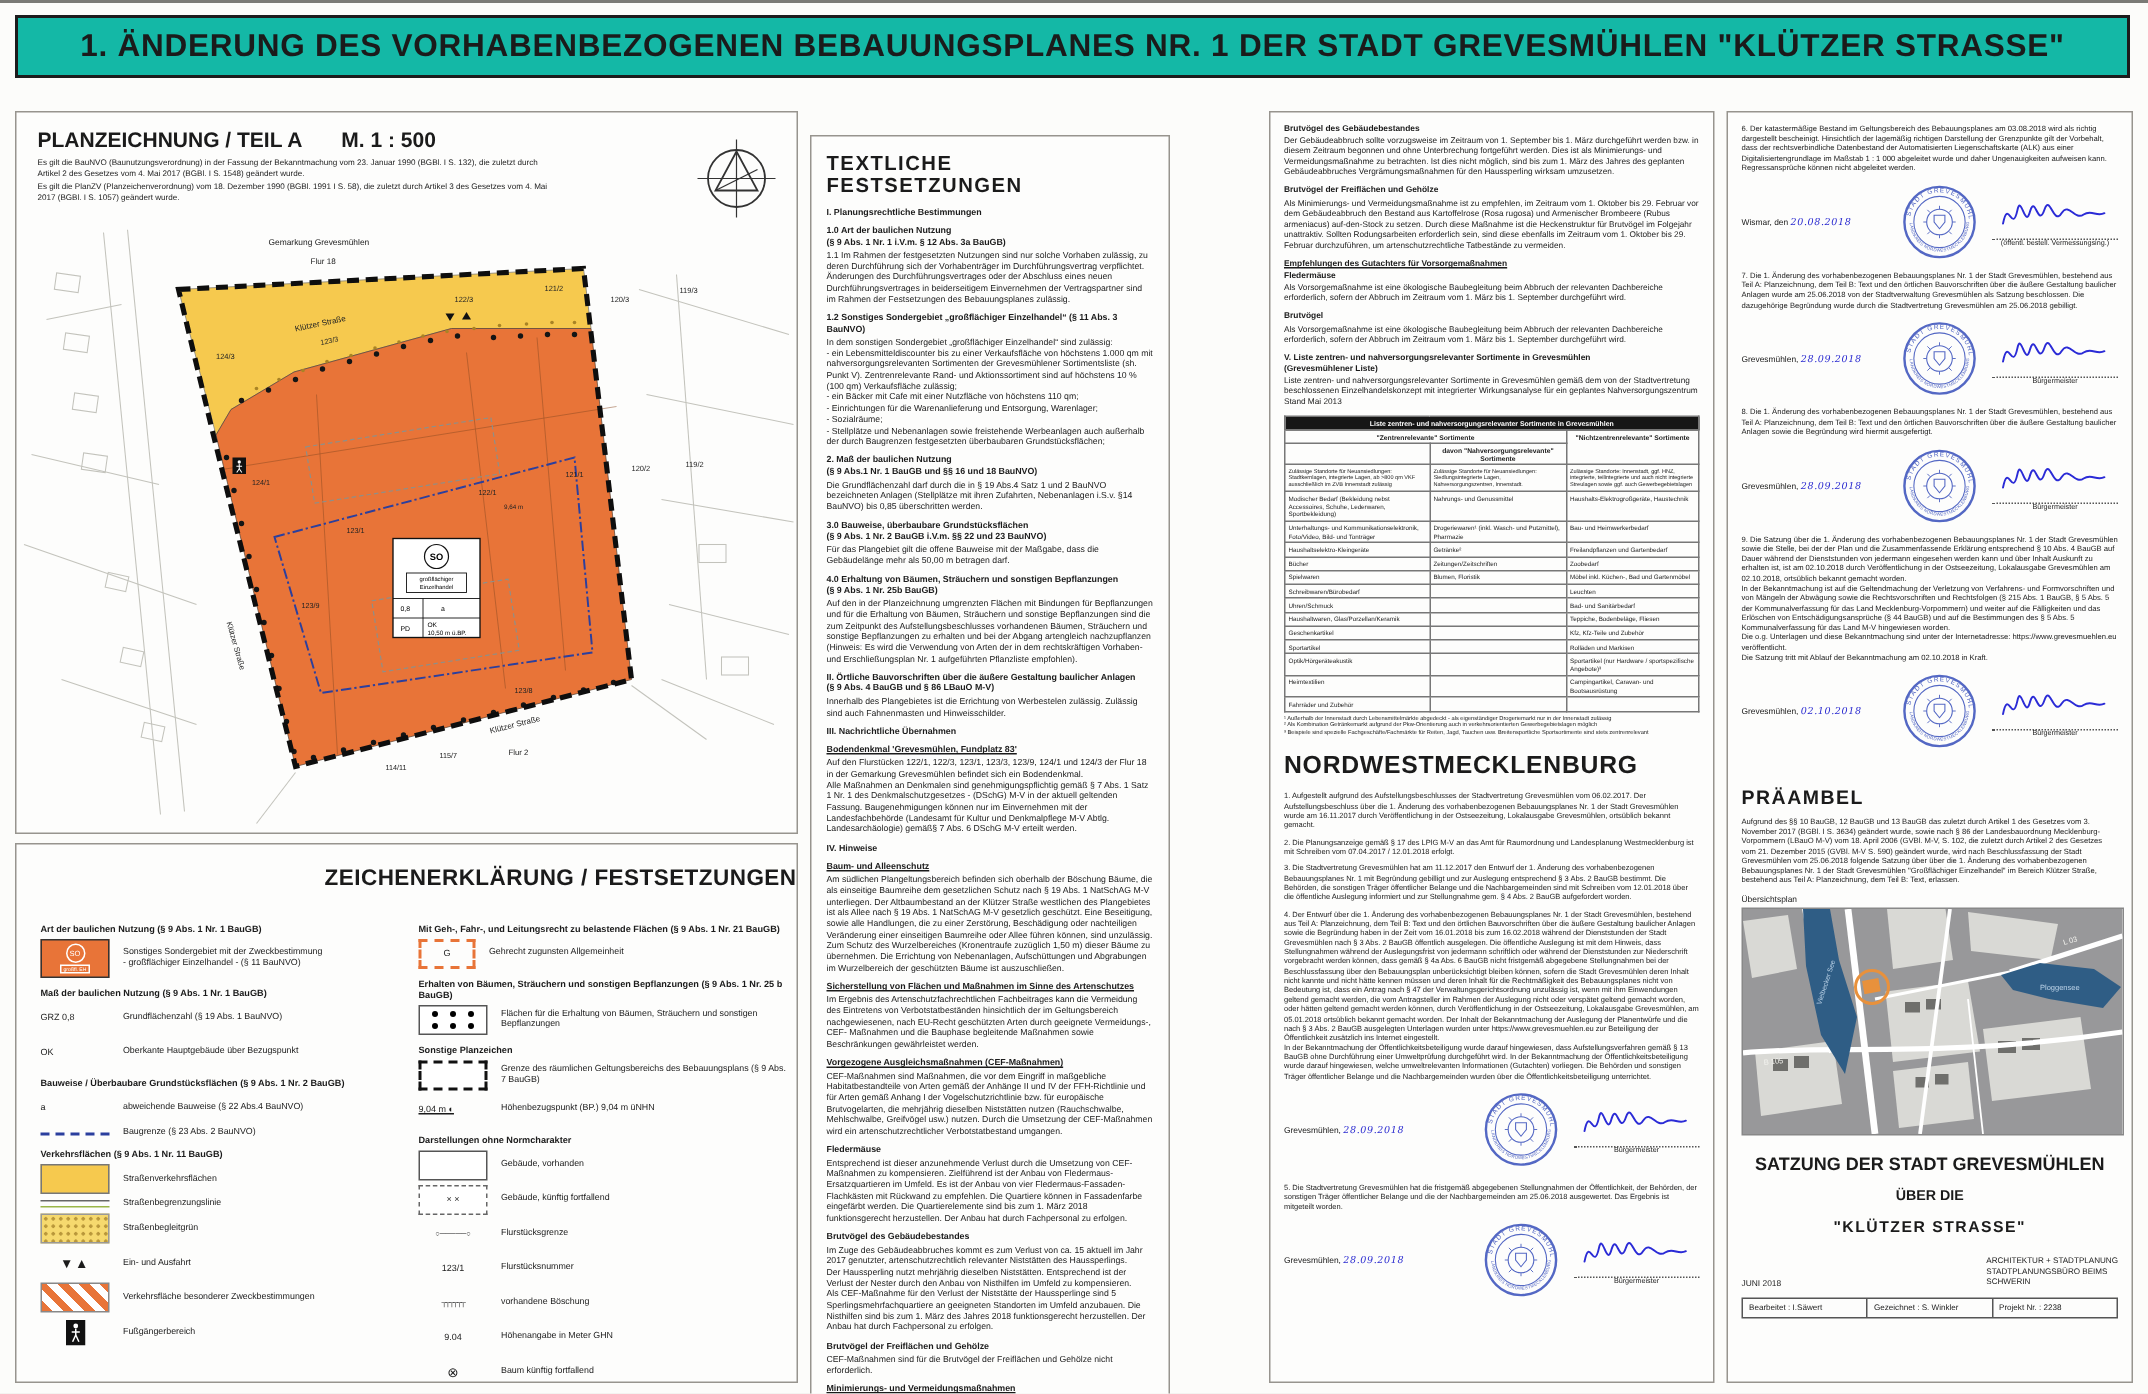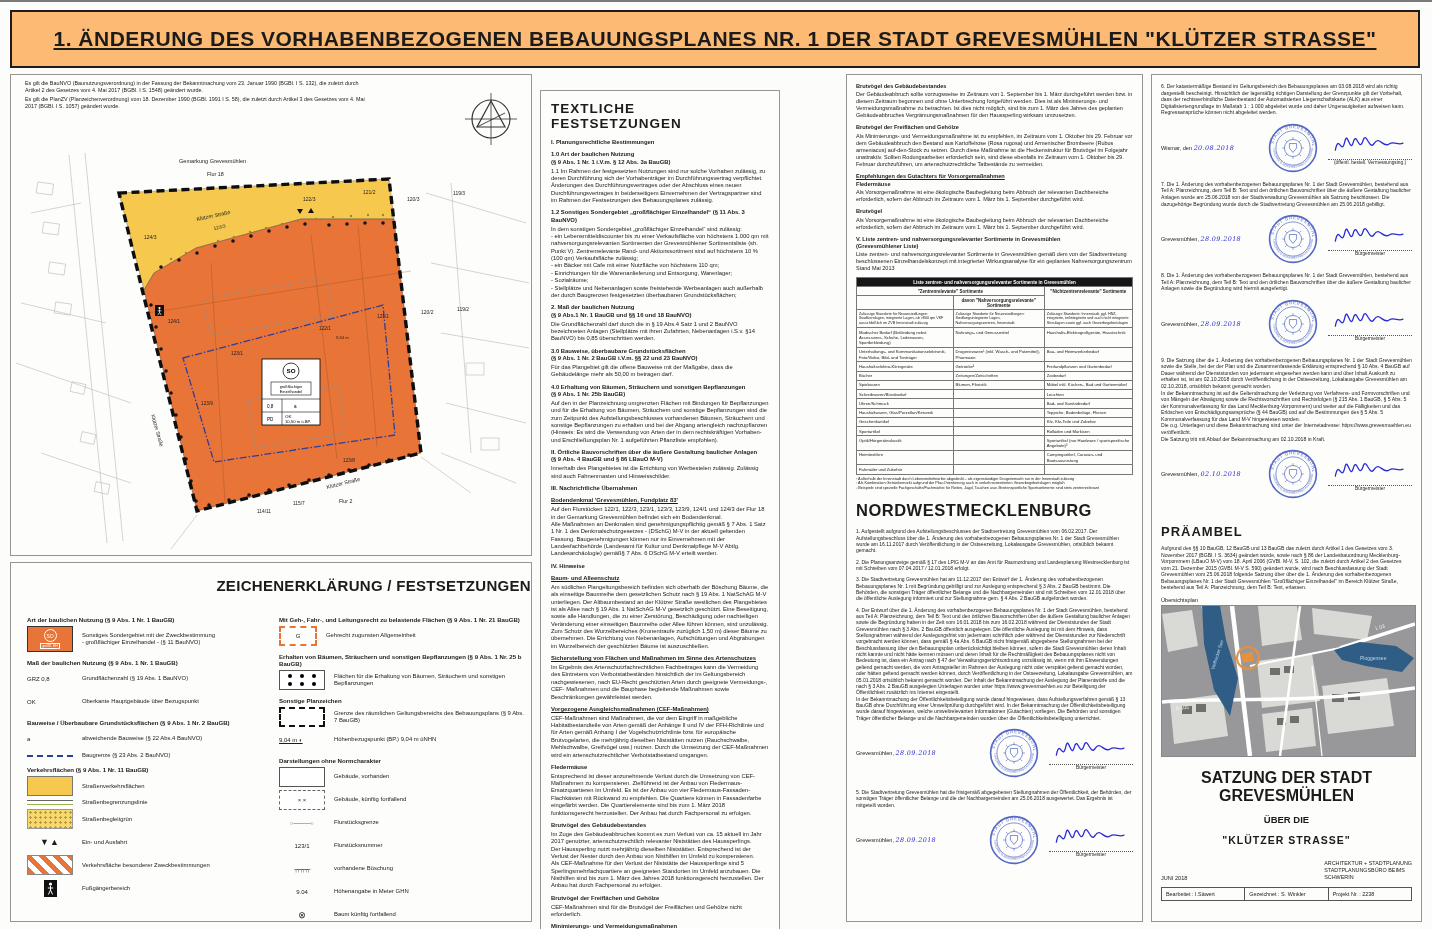--- a/index.html
+++ b/index.html
@@ -1,19 +1,19 @@
 <!DOCTYPE html>
 <html><head>
 <meta charset="utf-8">
 <style>
   html,body{margin:0;padding:0;}
   body{width:1432px;height:929px;position:relative;background:#e7e5e0;font-family:"Liberation Sans",sans-serif;color:#1b1b1b;}
   .page{position:absolute;inset:0;background:#fcfcfa;border-top:2px solid #7a7a76;}
   .panel{position:absolute;background:#fdfdfc;border:1px solid #97948e;box-sizing:border-box;overflow:hidden;}
-  #titlebar{position:absolute;left:10px;top:8px;width:1410px;height:58px;border:2px solid #1c1c1c;background:#fdba74;display:flex;align-items:center;justify-content:center;box-sizing:border-box;text-decoration:underline;}
+  #titlebar{position:absolute;left:10px;top:8px;width:1410px;height:42px;border:2px solid #1c1c1c;background:#14b8a6;display:flex;align-items:center;justify-content:center;box-sizing:border-box;}
   #titlebar .t{font-size:21px;font-weight:bold;letter-spacing:.5px;white-space:nowrap;}
   #panel-plan{left:10px;top:72px;width:522px;height:482px;}
   #panel-legend{left:10px;top:560px;width:522px;height:360px;}
   #panel-text{left:540px;top:88px;width:240px;height:848px;padding:8px 10px;}
   #panel-proc{left:846px;top:72px;width:297px;height:848px;padding:8px 9px;}
   #panel-right{left:1151px;top:72px;width:271px;height:848px;padding:8px 9px;}
   .pre{white-space:pre-line;}
   
   .plan-head{padding:10px 12px 0 14px;display:flex;gap:26px;align-items:baseline;}
   .plan-head .h{font-size:14px;font-weight:bold;}
@@ -70,21 +70,21 @@
   .hand{color:#2b2bd0;font-style:italic;font-family:"DejaVu Serif",serif;font-size:6.4px;letter-spacing:.4px;}
   .stamp{width:54px;height:54px;flex:none;}
   .sigbox{width:84px;flex:none;text-align:center;}
   .sigbox svg{width:80px;height:26px;}
   .sigcap{border-top:1px dotted #555;font-size:4.8px;color:#222;margin-top:-2px;}
   
   .praeh{font-size:13px;font-weight:bold;letter-spacing:1px;margin:23px 0 6px;}
   .uebl{font-size:5.6px;margin:6px 0 2px;}
   .omap{width:253px;height:150px;display:block;border:1px solid #888;}
   .satz{text-align:center;font-weight:bold;}
-  .satz1{font-size:16px;margin-top:12px;}
+  .satz1{font-size:12px;margin-top:12px;}
   .satz2{font-size:9.5px;margin-top:9px;}
   .satz3{font-size:10px;margin-top:10px;line-height:1.35;}
   .satz4{font-size:10.5px;margin-top:9px;letter-spacing:1px;}
   .meta{display:flex;justify-content:space-between;align-items:flex-end;margin-top:14px;}
   .juni{font-size:5.6px;}
   .office{font-size:5.4px;line-height:1.3;text-align:left;white-space:pre-line;}
   .foot{display:flex;margin-top:6px;border:1px solid #555;}
   .foot div{flex:1;border-right:1px solid #555;font-size:5.4px;padding:3px 4px;}
   .foot div:last-child{border-right:none;}
   svg text{font-family:"Liberation Sans",sans-serif;}
@@ -118,20 +118,24 @@
   </defs>
 </svg>
 
 <div class="page">
 
   <div id="titlebar">
     <div class="t">1. ÄNDERUNG DES VORHABENBEZOGENEN BEBAUUNGSPLANES NR. 1 DER STADT GREVESMÜHLEN  "KLÜTZER STRASSE"</div>
   </div>
 
   <div id="panel-plan" class="panel">
+    <div class="plan-head">
+      <span class="h">PLANZEICHNUNG  /  TEIL A</span>
+      <span class="h">M. 1 : 500</span>
+    </div>
     <div class="plan-notes">
       <div>Es gilt die BauNVO (Baunutzungsverordnung) in der Fassung der Bekanntmachung vom 23. Januar 1990 (BGBl. I S. 132), die zuletzt durch Artikel 2 des Gesetzes vom 4. Mai 2017 (BGBl. I S. 1548) geändert wurde.</div>
       <div style="margin-top:2px">Es gilt die PlanZV (Planzeichenverordnung) vom 18. Dezember 1990 (BGBl. 1991 I S. 58), die zuletzt durch Artikel 3 des Gesetzes vom 4. Mai 2017 (BGBl. I S. 1057) geändert wurde.</div>
     </div>
     <svg class="compass" width="56" height="56" viewBox="0 0 56 56">
       <circle cx="28" cy="28" r="19" fill="none" stroke="#333" stroke-width="1.2"></circle>
       <line x1="28" y1="2" x2="28" y2="54" stroke="#333" stroke-width="0.8"></line>
       <line x1="2" y1="28" x2="54" y2="28" stroke="#333" stroke-width="0.8"></line>
       <polygon points="28,10 42,36 14,36" fill="none" stroke="#333" stroke-width="1.2"></polygon>
       <line x1="14" y1="36" x2="42" y2="22" stroke="#333" stroke-width="0.9"></line>

